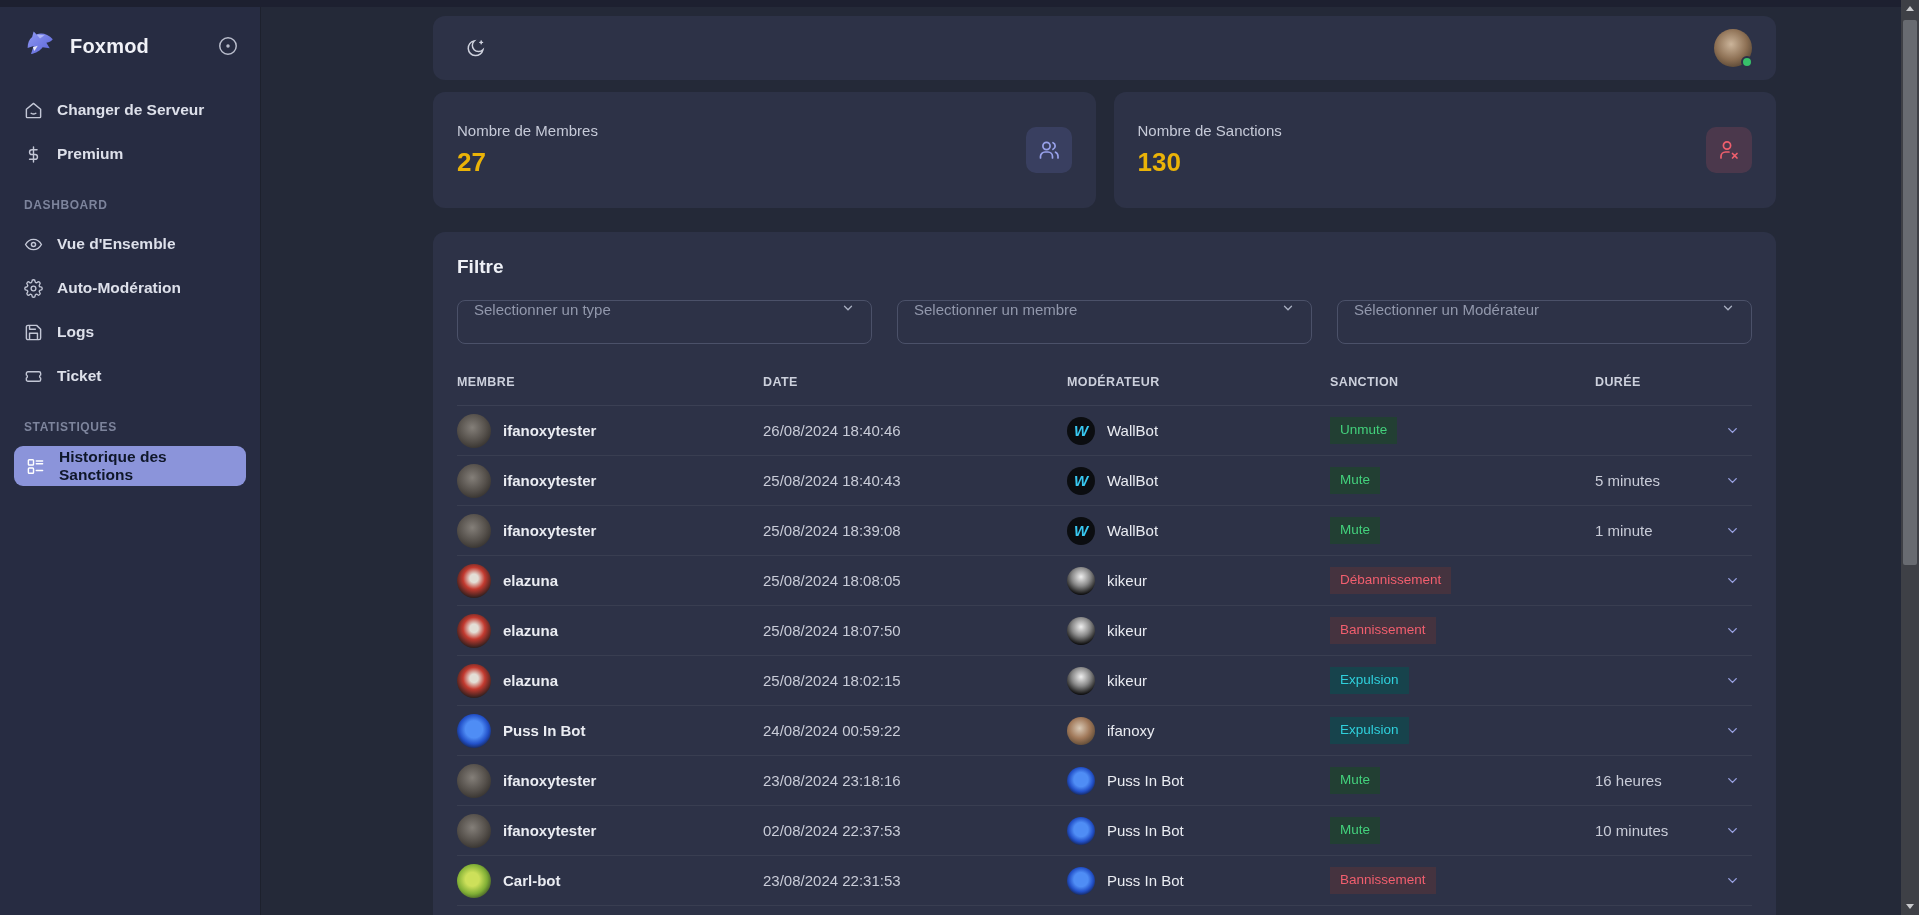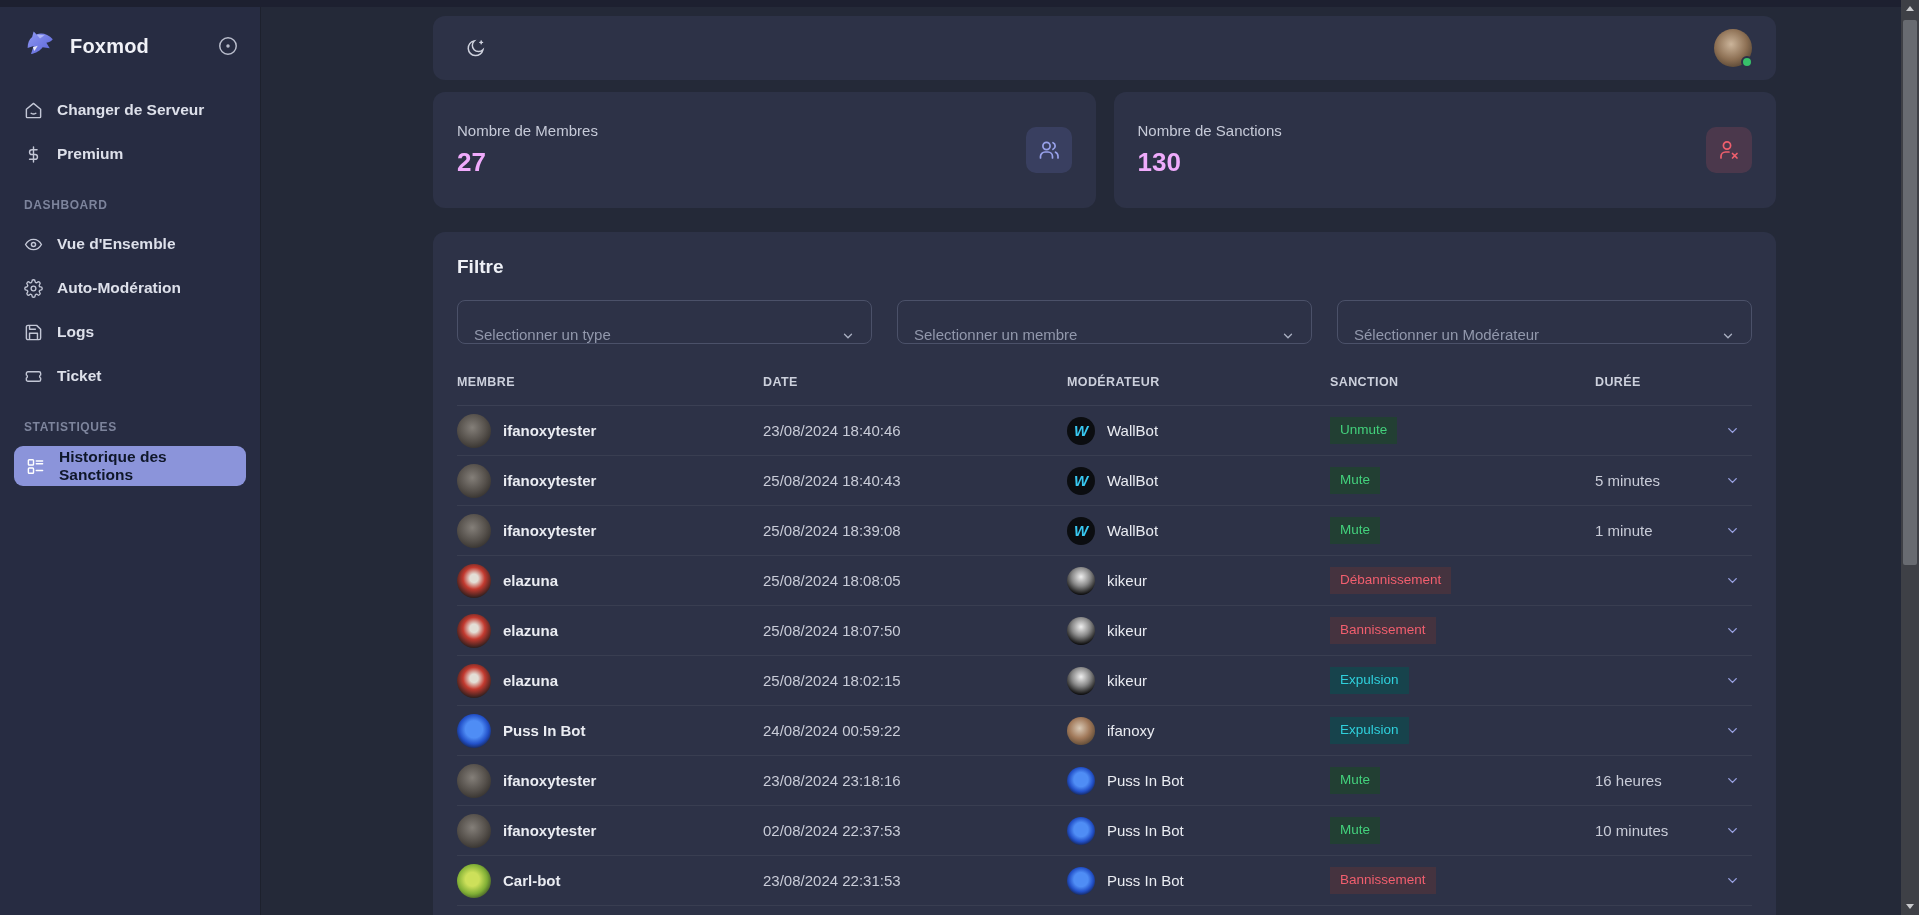--- a/index.html
+++ b/index.html
@@ -62,38 +62,38 @@
   }
 
   
   .stats-row { display:flex; gap:18px; margin-top:12px; }
   .stat-card {
     flex:1; height:116px; background:#2d3247; border-radius:12px;
     display:flex; align-items:center; padding:0 24px;
   }
   .stat-texts { display:flex; flex-direction:column; gap:8px; }
   .stat-label { font-size:15px; color:#c6cad8; }
-  .stat-value { font-size:26px; font-weight:700; color:#f0abfc; }
+  .stat-value { font-size:26px; font-weight:700; color:#eab308; }
   .stat-iconbox {
     margin-left:auto; width:46px; height:46px; border-radius:10px;
     display:flex; align-items:center; justify-content:center;
   }
   .stat-iconbox.members { background:rgba(124,134,232,.16); color:#98a1ea; }
   .stat-iconbox.sanctions { background:rgba(236,91,103,.16); color:#ef5f6d; }
 
   
   .panel {
     margin-top:24px; background:#2d3247; border-radius:12px 12px 0 0;
     padding:24px 24px 0 24px; height:683px; overflow:hidden;
   }
   .panel-title { font-size:19px; font-weight:700; color:#eef0f6; }
   .filters { display:flex; gap:25px; margin-top:22px; }
   .select {
     flex:1; height:44px; border:1px solid #4b5169; border-radius:8px;
-    display:flex; align-items:flex-end; padding:0 16px; cursor:pointer;
+    display:flex; align-items:flex-start; padding:0 16px; cursor:pointer;
     color:#9298ac; font-size:15px; background:transparent;
   }
   .select .chev { margin-left:auto; color:#aab0c2; display:flex; }
 
   
   .table { margin-top:14px; }
   .trow {
     display:grid; grid-template-columns:306px 304px 263px 265px 1fr 40px;
     align-items:center;
   }
@@ -325,21 +325,21 @@
             <span class="th">SANCTION</span>
             <span class="th">DURÉE</span>
             <span class="th"></span>
           </div>
           <div id="table-body">
   <div class="trow row">
     <span class="cell-member">
       <span class="member-avatar" style="background: radial-gradient(circle at 45% 40%, rgb(132, 127, 121), rgb(85, 80, 75) 50%, rgb(47, 44, 41) 85%);"></span>
       <span class="member-name">ifanoxytester</span>
     </span>
-    <span class="cell-date">23/08/2024 18:40:46</span>
+    <span class="cell-date">26/08/2024 18:40:46</span>
     <span class="cell-mod">
       <span class="mod-avatar" style="background: rgb(11, 13, 16);">
                     <span style="color: rgb(56, 200, 240);">W</span>
                   </span>
       <span class="mod-name">WallBot</span>
     </span>
     <span><span class="badge badge--green">Unmute</span></span>
     <span class="cell-duration"></span>
     <span class="row-chevron">
       <svg width="15" height="15" viewBox="0 0 24 24" fill="none" stroke="currentColor" stroke-width="2.2" stroke-linecap="round">

